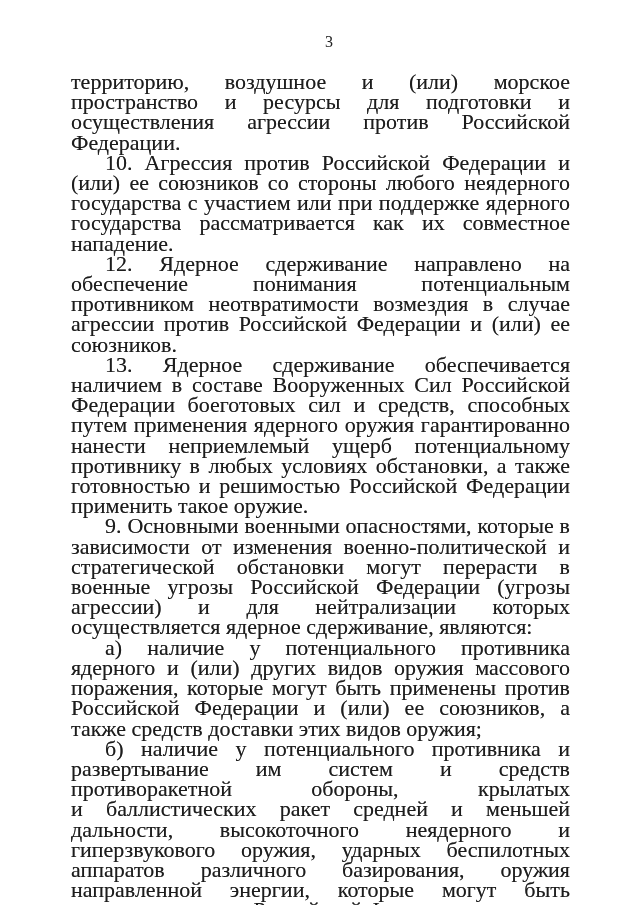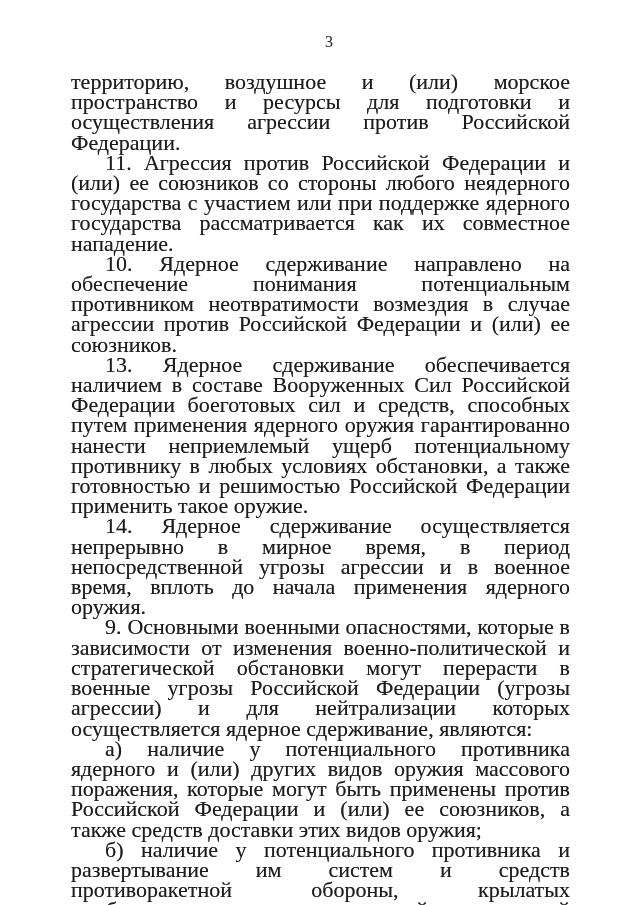--- a/index.html
+++ b/index.html
@@ -49,21 +49,20 @@
   }
 </style>
 </head>
 <body>
 
 <div class="page">
   <div class="page-number">3</div>
 
   <div class="text-block">
     <p class="no-indent">территорию, воздушное и (или) морское пространство и ресурсы для подготовки и осуществления агрессии против Российской Федерации.</p>
-    <p>11. Агрессия против Российской Федерации и (или) ее союзников со стороны любого неядерного государства с участием или при поддержке ядерного государства рассматривается как их совместное нападение.</p>
-    <p>10. Ядерное сдерживание направлено на обеспечение понимания потенциальным противником неотвратимости возмездия в случае агрессии против Российской Федерации и (или) ее союзников.</p>
+    <p>10. Агрессия против Российской Федерации и (или) ее союзников со стороны любого неядерного государства с участием или при поддержке ядерного государства рассматривается как их совместное нападение.</p>
+    <p>12. Ядерное сдерживание направлено на обеспечение понимания потенциальным противником неотвратимости возмездия в случае агрессии против Российской Федерации и (или) ее союзников.</p>
     <p>13. Ядерное сдерживание обеспечивается наличием в составе Вооруженных Сил Российской Федерации боеготовых сил и средств, способных путем применения ядерного оружия гарантированно нанести неприемлемый ущерб потенциальному противнику в любых условиях обстановки, а также готовностью и решимостью Российской Федерации применить такое оружие.</p>
-    <p>14. Ядерное сдерживание осуществляется непрерывно в мирное время, в период непосредственной угрозы агрессии и в военное время, вплоть до начала применения ядерного оружия.</p>
     <p>9. Основными военными опасностями, которые в зависимости от изменения военно-политической и стратегической обстановки могут перерасти в военные угрозы Российской Федерации (угрозы агрессии) и для нейтрализации которых осуществляется ядерное сдерживание, являются:</p>
     <p>а) наличие у потенциального противника ядерного и (или) других видов оружия массового поражения, которые могут быть применены против Российской Федерации и (или) ее союзников, а также средств доставки этих видов оружия;</p>
     <p>б) наличие у потенциального противника и развертывание им систем и средств противоракетной обороны, крылатых и&nbsp;баллистических ракет средней и меньшей дальности, высокоточного неядерного и гиперзвукового оружия, ударных беспилотных аппаратов различного базирования, оружия направленной энергии, которые могут быть применены против Российской Федерации;</p>
   </div>
 </div>
 
 </body></html>

